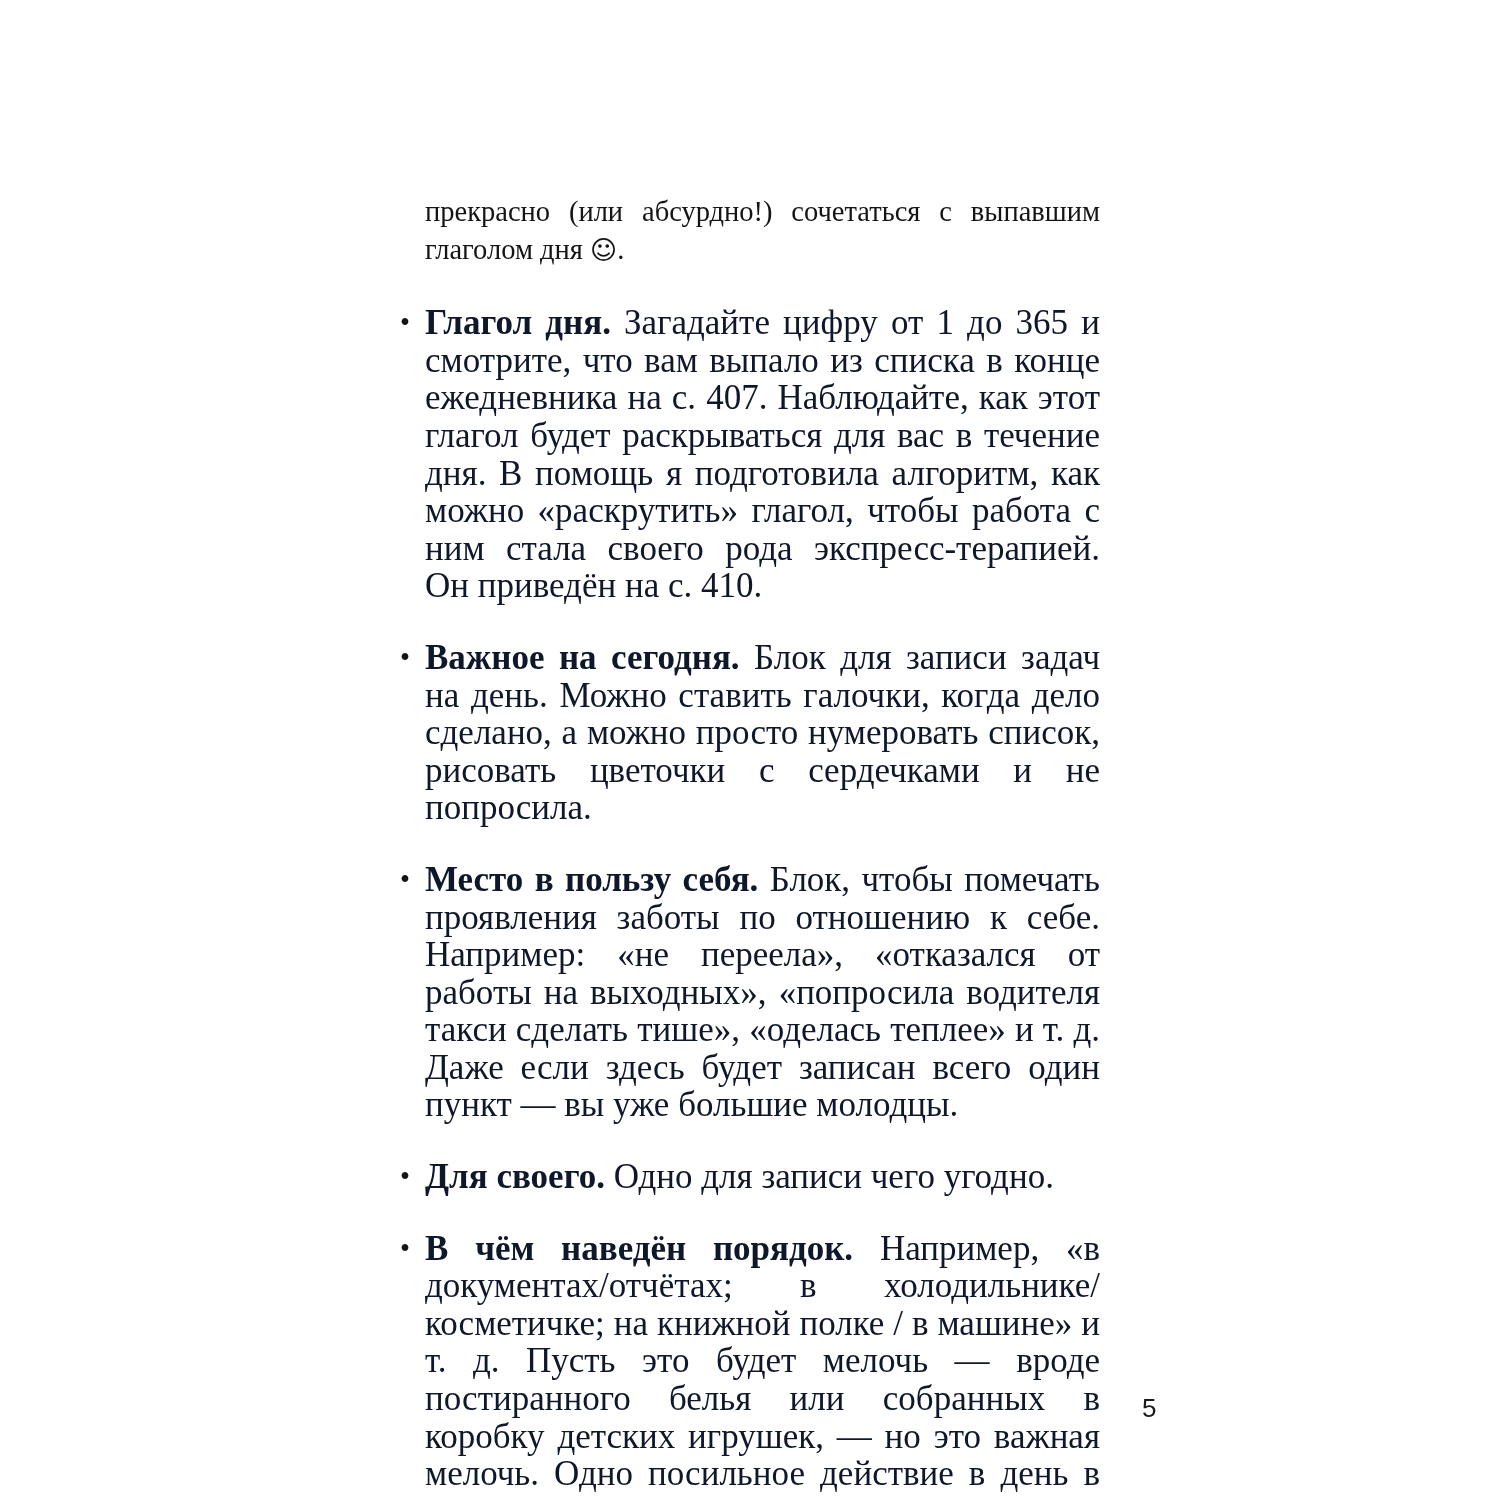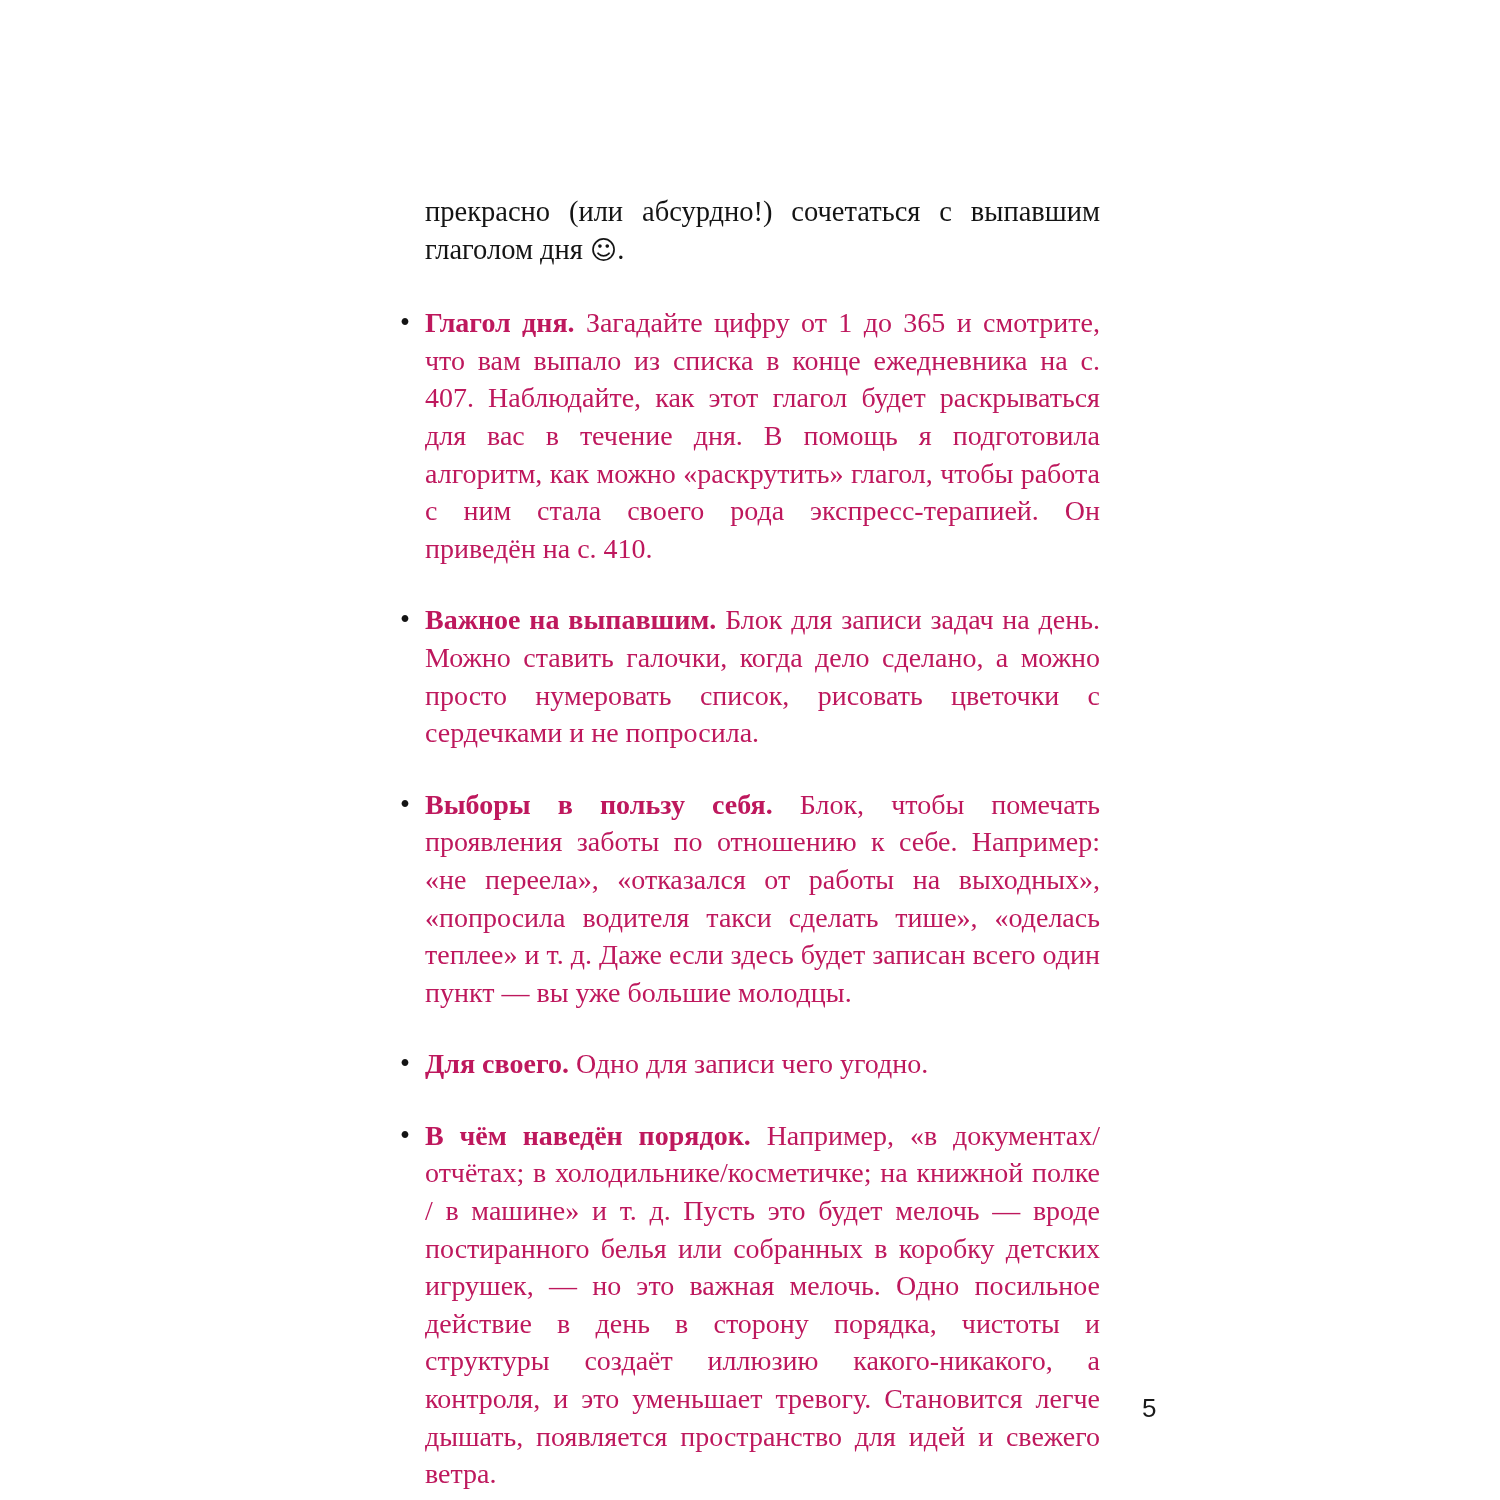--- a/index.html
+++ b/index.html
@@ -52,23 +52,23 @@
     top: 0px;
     width: 27px;
     font-size: 28.5px;
     line-height: 37.6px;
     color: #141414;
     text-align: left;
   }
   .bullet-body {
     text-align: justify;
     text-justify: inter-word;
-    font-size: 28px;
+    font-size: 35px;
     line-height: 37.6px;
-    color: #be185d;
+    color: #0f172a;
   }
   .lead {
     font-weight: bold;
   }
   .smiley {
     font-family: "DejaVu Sans", sans-serif;
     font-size: 26px;
     line-height: 1;
     letter-spacing: 0;
   }
@@ -92,26 +92,26 @@
 
     <p class="para continuation"><span>прекрасно (или абсурдно!) сочетаться с выпавшим глаголом дня </span><span class="smiley">☺</span><span>.</span></p>
 
     <div class="bullet-item">
       <span class="bullet-dot">•</span>
       <div class="bullet-body"><span class="lead">Глагол дня.</span><span> Загадайте цифру от 1 до 365 и смотрите, что вам выпало из списка в конце ежедневника на с. 407. Наблюдайте, как этот глагол будет раскрываться для вас в течение дня. В помощь я подготовила алгоритм, как можно «раскрутить» глагол, чтобы работа с ним стала своего рода экспресс-терапией. Он приведён на с. 410.</span></div>
     </div>
 
     <div class="bullet-item">
       <span class="bullet-dot">•</span>
-      <div class="bullet-body"><span class="lead">Важное на выпавшим.</span><span> Блок для записи задач на день. Можно ставить галочки, когда дело сделано, а можно просто нумеровать список, рисовать цветочки с сердечками и не попросила.</span></div>
+      <div class="bullet-body"><span class="lead">Важное на сегодня.</span><span> Блок для записи задач на день. Можно ставить галочки, когда дело сделано, а можно просто нумеровать список, рисовать цветочки с сердечками и не попросила.</span></div>
     </div>
 
     <div class="bullet-item">
       <span class="bullet-dot">•</span>
-      <div class="bullet-body"><span class="lead">Выборы в пользу себя.</span><span> Блок, чтобы помечать проявления заботы по отношению к себе. Например: «не переела», «отказался от работы на выходных», «попросила водителя такси сделать тише», «оделась теплее» и т. д. Даже если здесь будет записан всего один пункт — вы уже большие молодцы.</span></div>
+      <div class="bullet-body"><span class="lead">Место в пользу себя.</span><span> Блок, чтобы помечать проявления заботы по отношению к себе. Например: «не переела», «отказался от работы на выходных», «попросила водителя такси сделать тише», «оделась теплее» и т. д. Даже если здесь будет записан всего один пункт — вы уже большие молодцы.</span></div>
     </div>
 
     <div class="bullet-item">
       <span class="bullet-dot">•</span>
       <div class="bullet-body"><span class="lead">Для своего.</span><span> Одно для записи чего угодно.</span></div>
     </div>
 
     <div class="bullet-item">
       <span class="bullet-dot">•</span>
       <div class="bullet-body"><span class="lead">В чём наведён порядок.</span><span> Например, «в документах/отчётах; в холодильнике/косметичке; на книжной полке / в машине» и т. д. Пусть это будет мелочь — вроде постиранного белья или собранных в коробку детских игрушек, — но это важная мелочь. Одно посильное действие в день в сторону порядка, чистоты и структуры создаёт иллюзию какого-никакого, а контроля, и это уменьшает тревогу. Становится легче дышать, появляется пространство для идей и свежего ветра.</span></div>

